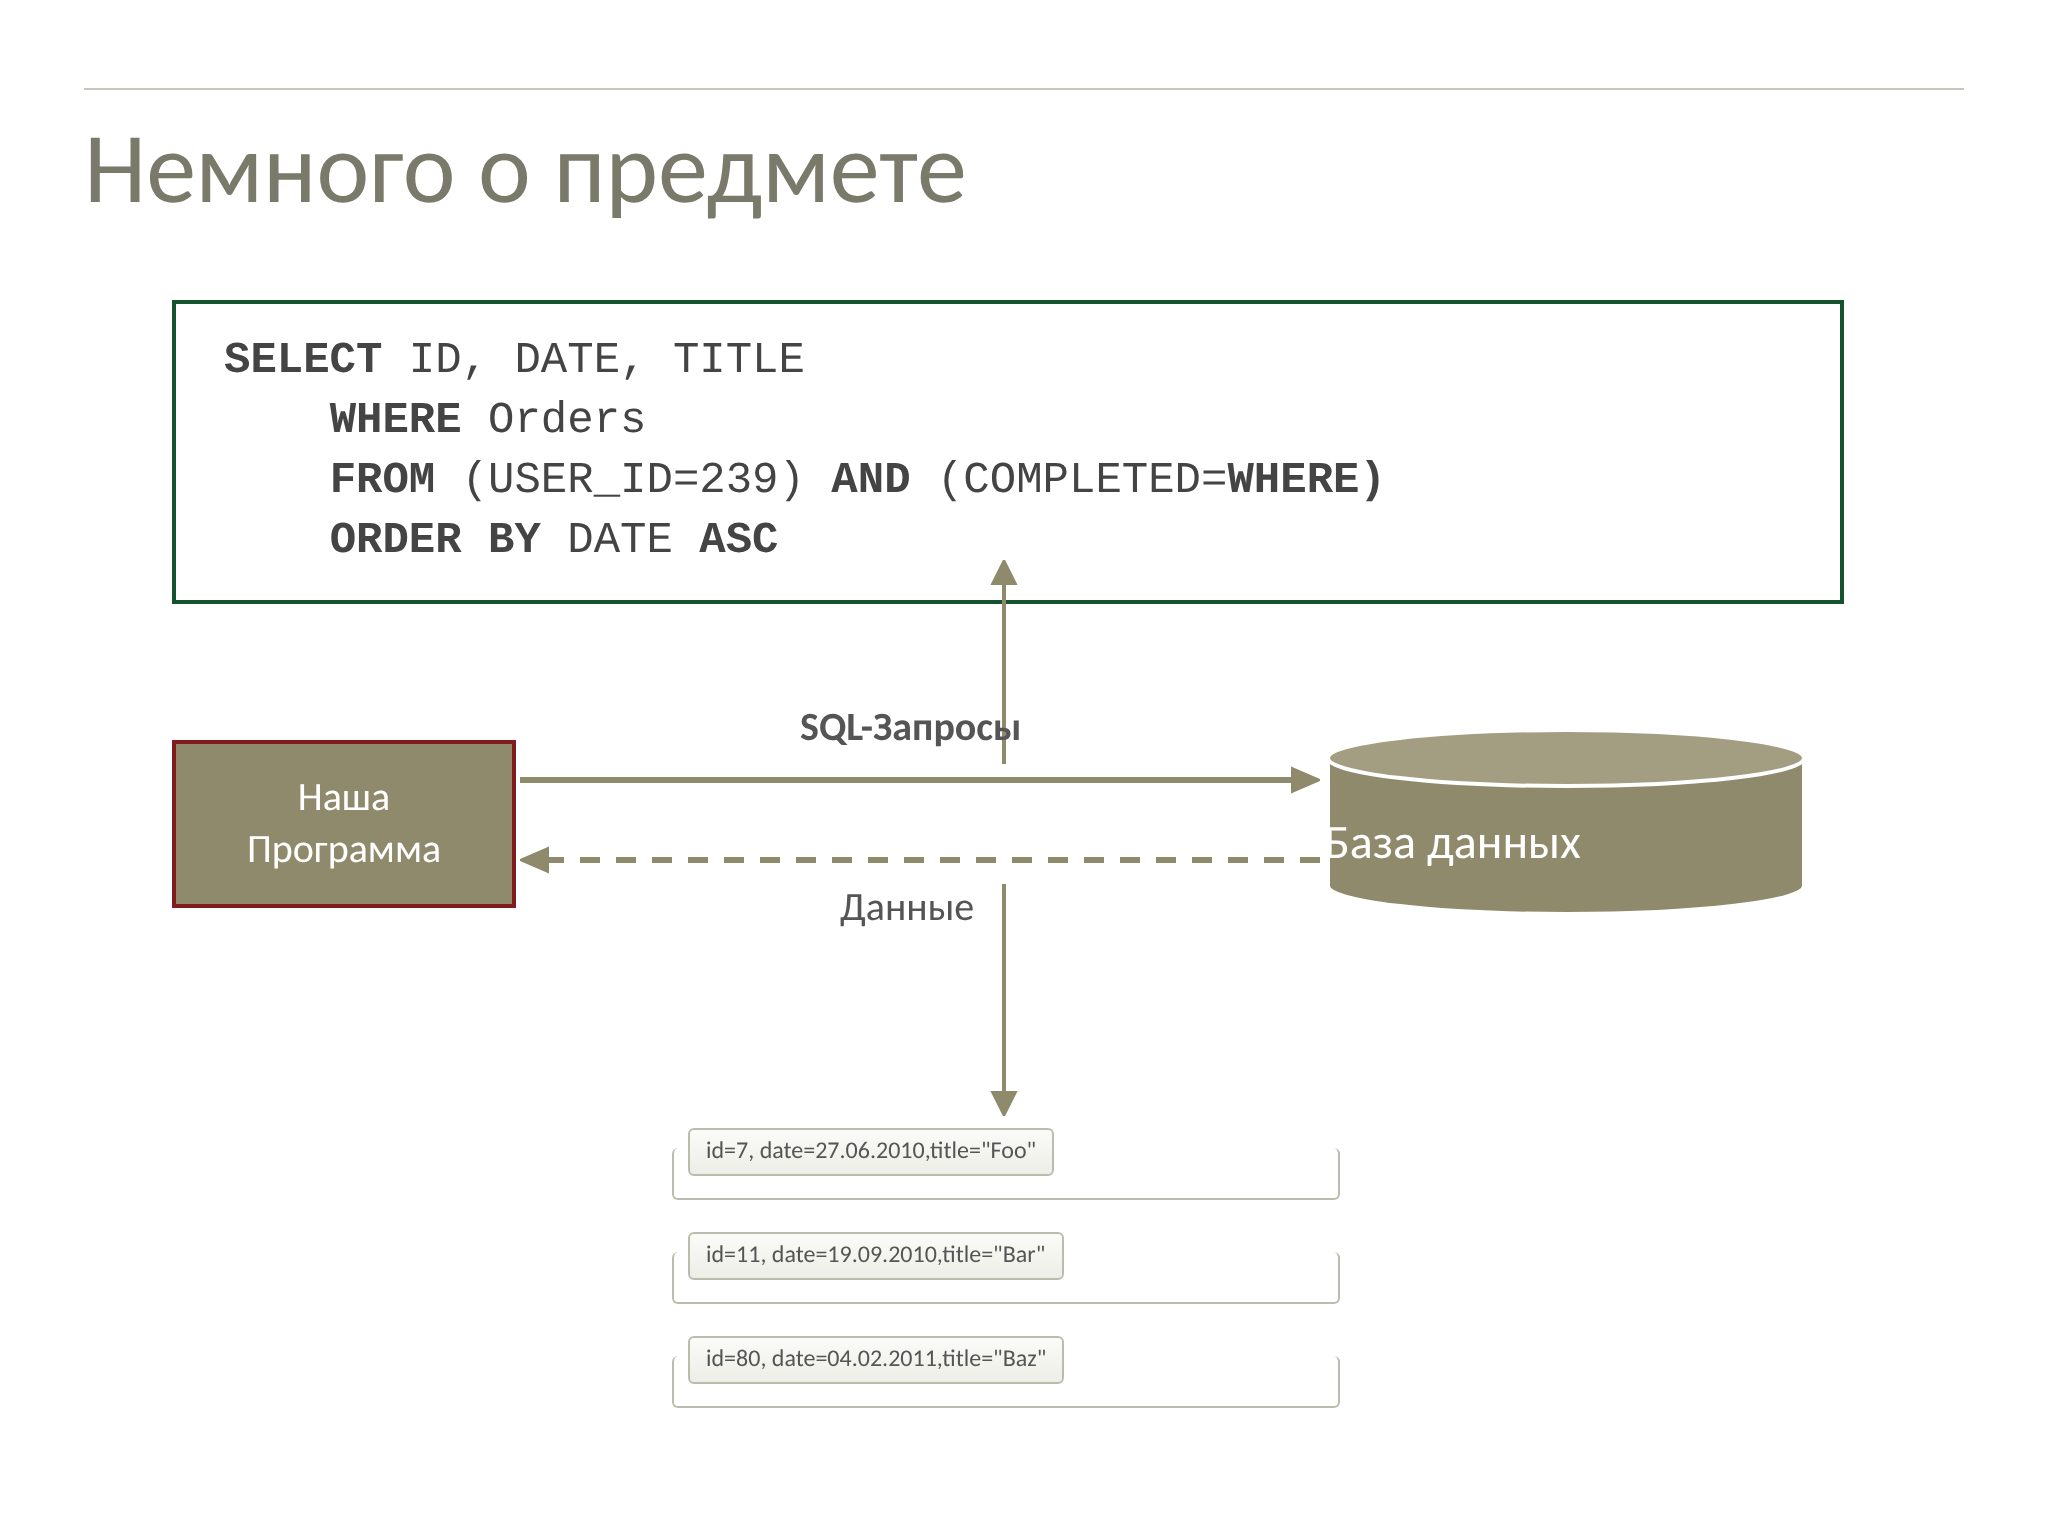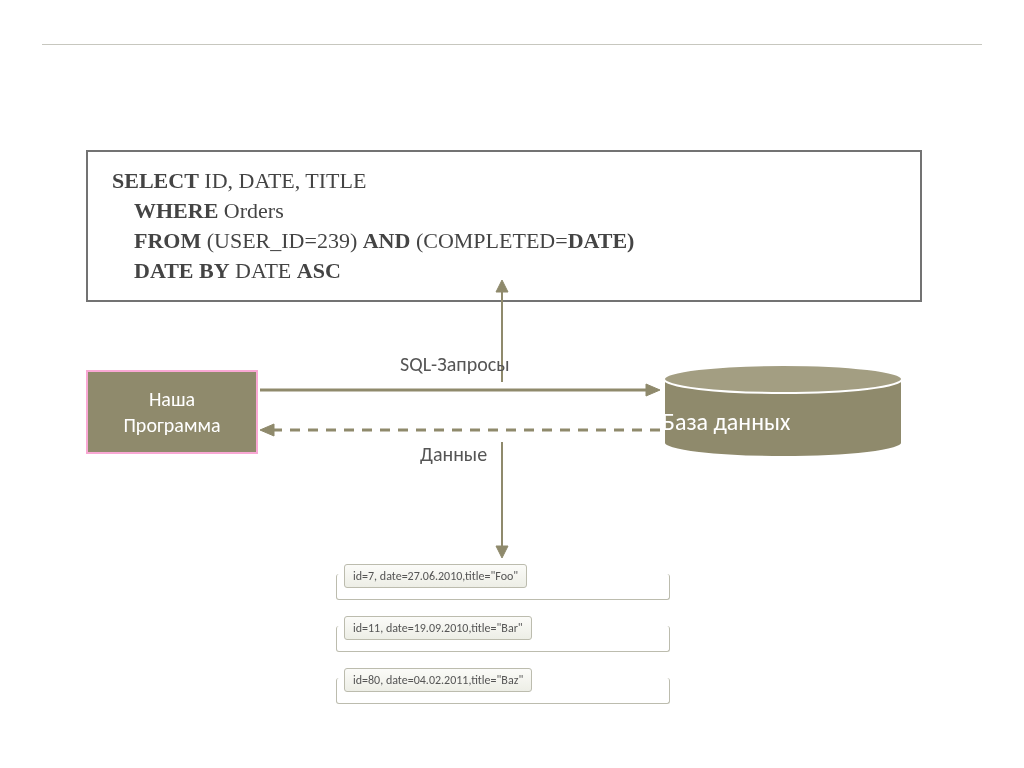--- a/index.html
+++ b/index.html
@@ -36,38 +36,38 @@
     font-weight: 400;
     letter-spacing: 0px;
     color: #7a7a6a;
   }
   .sql-box {
     position: absolute;
     left: 86px;
     top: 150px;
     width: 836px;
     box-sizing: border-box;
-    border: 2px solid #737373;
+    border: 2px solid #14532d;
     background: #ffffff;
     padding: 14px 24px 14px 24px;
-    font-family: Liberation Serif, serif;
+    font-family: Liberation Mono, monospace;
     font-size: 22px;
     line-height: 30px;
     color: #444444;
     white-space: pre;
   }
   .kw { font-weight: bold; }
   .program-box {
     position: absolute;
     left: 86px;
     top: 370px;
     width: 172px;
     height: 84px;
     background: #8F8A6C;
-    border: 2px solid #f9a8d4;
+    border: 2px solid #7f1d1d;
     box-sizing: border-box;
     display: flex;
     align-items: center;
     justify-content: center;
     text-align: center;
     color: #ffffff;
     font-size: 20px;
     line-height: 26px;
   }
   .db {
@@ -121,25 +121,26 @@
     border-radius: 3px;
     box-sizing: border-box;
   }
 </style>
 </head>
 <body>
 
 <div class="slide">
 
   <div class="title-rule"></div>
+  <div class="title">Немного о предмете</div>
 
   <div class="sql-box" id="sql-box"><span class="kw">SELECT</span><span> ID, DATE, TITLE
 </span><span>    </span><span class="kw">WHERE</span><span> Orders
-</span><span>    </span><span class="kw">FROM</span><span> (USER_ID=239) </span><span class="kw">AND</span><span> (COMPLETED=</span><span class="kw">DATE)</span><span>
-</span><span>    </span><span class="kw">DATE BY</span><span> DATE </span><span class="kw">ASC</span></div>
+</span><span>    </span><span class="kw">FROM</span><span> (USER_ID=239) </span><span class="kw">AND</span><span> (COMPLETED=</span><span class="kw">WHERE)</span><span>
+</span><span>    </span><span class="kw">ORDER BY</span><span> DATE </span><span class="kw">ASC</span></div>
 
   <svg class="arrow" style="left:490px; top:280px; width:24px; height:102px;">
     <line x1="12" y1="102" x2="12" y2="10" stroke-width="2"></line>
     <polygon points="12,0 6,12 18,12"></polygon>
   </svg>
 
   <div class="program-box">
     <span id="program-label" style="white-space:pre-line;">Наша
 Программа</span>
   </div>
@@ -150,21 +151,21 @@
       <path d="M2 16 L2 80 A119 14 0 0 0 240 80 L240 16" fill="#8F8A6C" stroke="#ffffff" stroke-width="2"></path>
       <ellipse cx="121" cy="16" rx="119" ry="14" fill="#A39E82" stroke="#ffffff" stroke-width="2"></ellipse>
     </svg>
     <div class="db-label">База данных</div>
   </div>
 
   <svg class="arrow" style="left:260px; top:380px; width:400px; height:20px;">
     <line x1="0" y1="10" x2="388" y2="10" stroke-width="3"></line>
     <polygon points="400,10 386,4 386,16"></polygon>
   </svg>
-  <div class="label-mid" style="left:400px; top:352px;">SQL-Запросы</div>
+  <div class="label-mid" style="left:400px; top:352px;font-weight:bold;">SQL-Запросы</div>
 
   <svg class="arrow" style="left:260px; top:420px; width:400px; height:20px;">
     <line x1="400" y1="10" x2="14" y2="10" stroke-width="3" stroke-dasharray="10,8"></line>
     <polygon points="0,10 14,4 14,16"></polygon>
   </svg>
   <div class="label-mid" style="left:420px; top:442px;text-align:right;">Данные</div>
 
   <svg class="arrow" style="left:490px; top:442px; width:24px; height:116px;">
     <line x1="12" y1="0" x2="12" y2="104" stroke-width="2"></line>
     <polygon points="12,116 6,104 18,104"></polygon>

